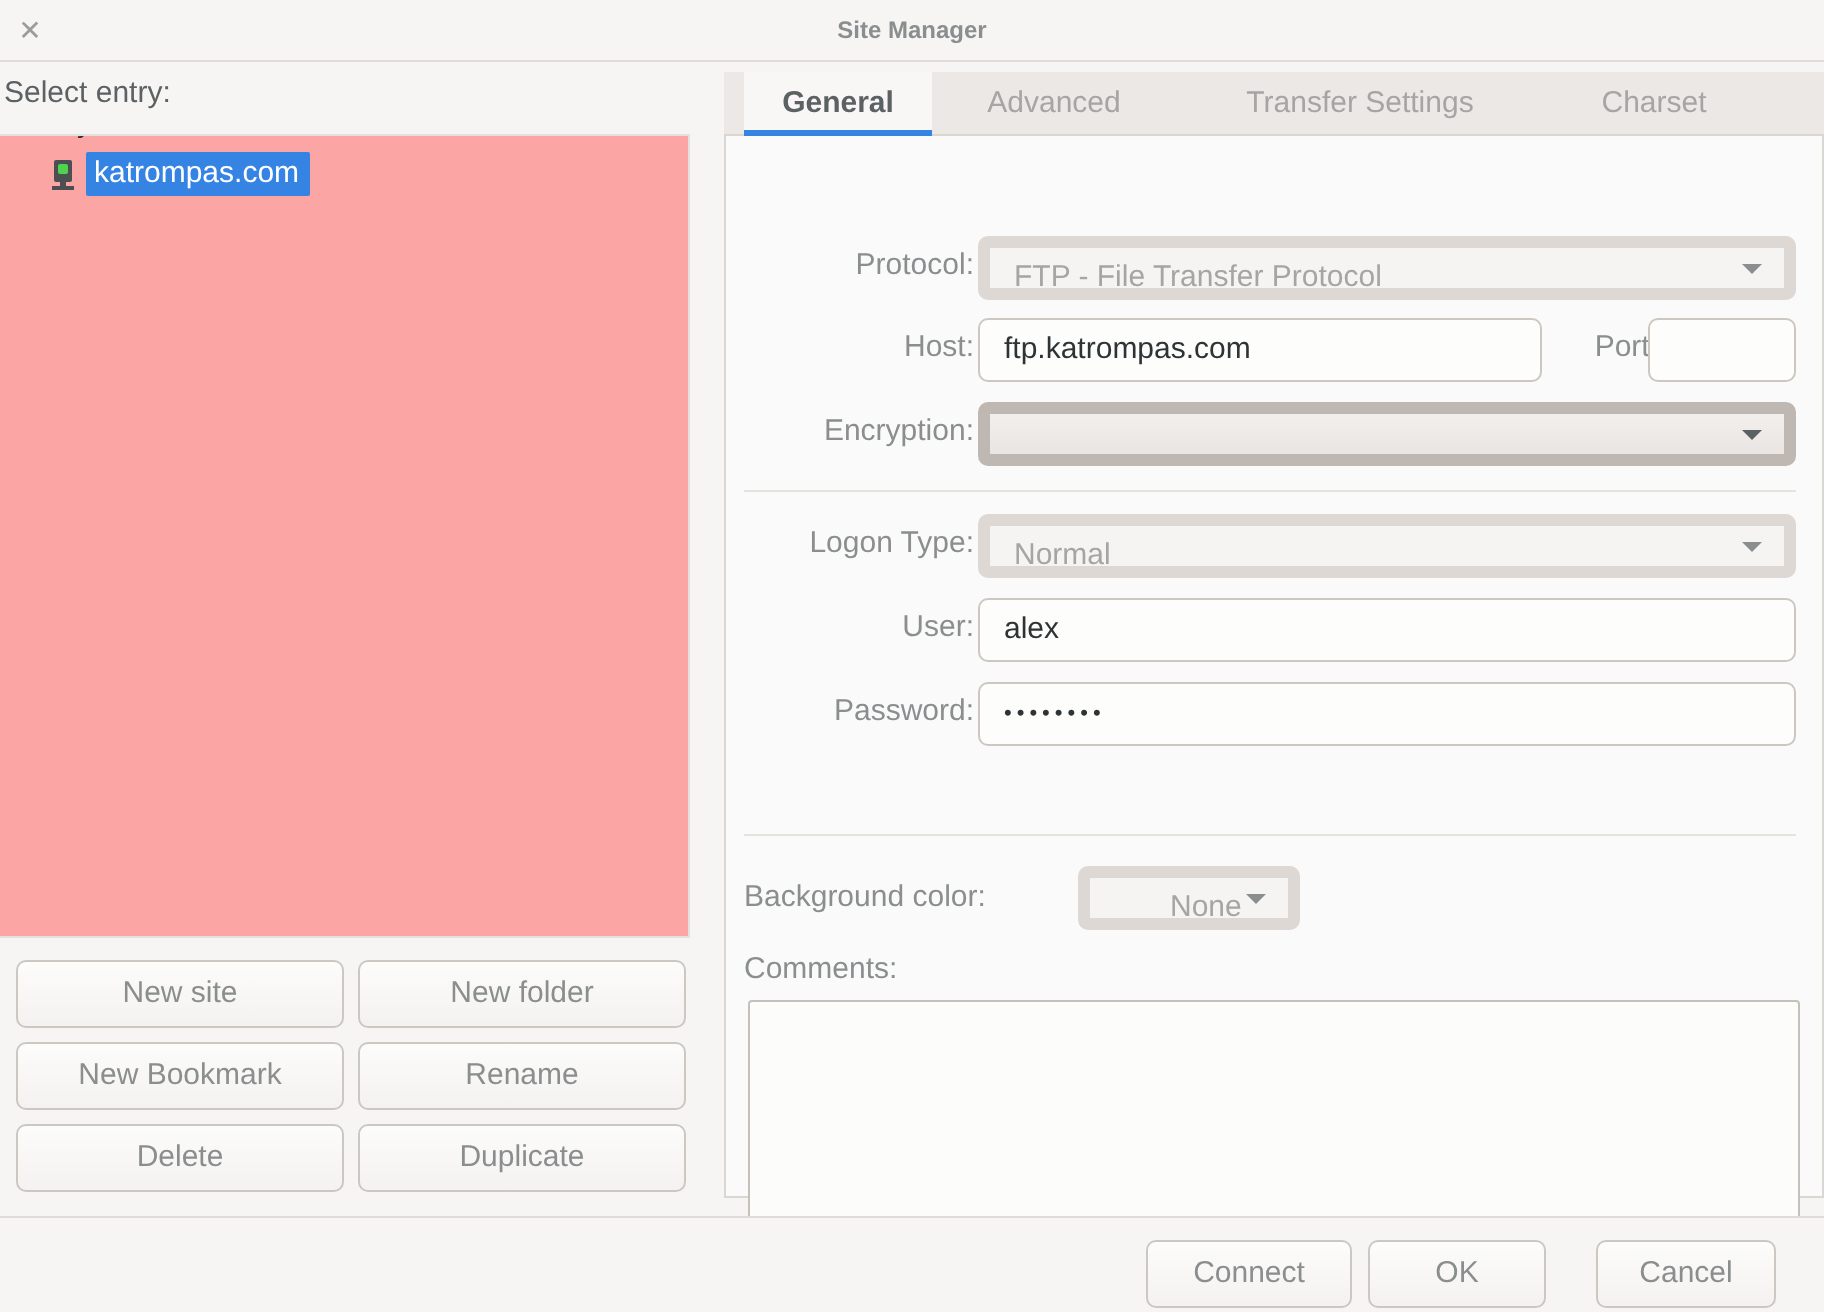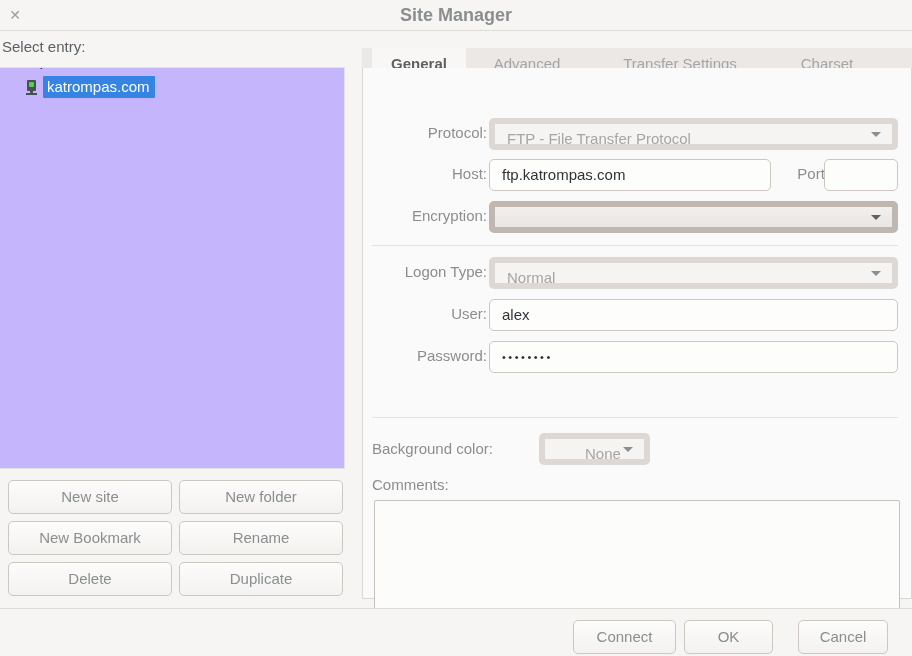--- a/index.html
+++ b/index.html
@@ -25,21 +25,21 @@
     background: #f6f5f4;
     border-bottom: 1px solid #dfdcd8;
     box-sizing: border-box;
   }
   .titlebar-title {
     position: absolute;
     left: 0; top: 0;
     width: 912px;
     line-height: 30px;
     text-align: center;
-    font-size: 18px;
+    font-size: 12px;
     font-weight: bold;
     color: #8b8e8f;
   }
   .close-btn {
     position: absolute;
     left: 3px; top: 3px;
     width: 24px; height: 24px;
     line-height: 24px;
     text-align: center;
     font-size: 14px;
@@ -51,21 +51,21 @@
   .select-entry-label {
     position: absolute;
     left: 2px; top: 38px;
     font-size: 15px;
     color: #5c6163;
   }
   .tree-panel {
     position: absolute;
     left: 0; top: 67px;
     width: 345px; height: 402px;
-    background: #c4b5fd;
+    background: #fca5a5;
     border: 1px solid #e3e0dd;
     border-left: none;
     box-sizing: border-box;
     overflow: hidden;
   }
   .tree-clipped-row {
     position: absolute;
     left: 0; top: -9px;
     width: 345px; height: 10px;
     overflow: hidden;
@@ -157,21 +157,20 @@
     left: 362px; top: 36px;
     width: 550px; height: 563px;
   }
   .tabbar {
     position: absolute;
     left: 0; top: 0;
     width: 550px; height: 32px;
     background: #ebe8e6;
     border-bottom: 1px solid #dad6d2;
     box-sizing: border-box;
-    margin-top: 12px;
   }
   .tab {
     position: absolute;
     top: 0;
     height: 32px;
     line-height: 31px;
     font-size: 15px;
     color: #a7a5a3;
     text-align: center;
     box-sizing: border-box;

